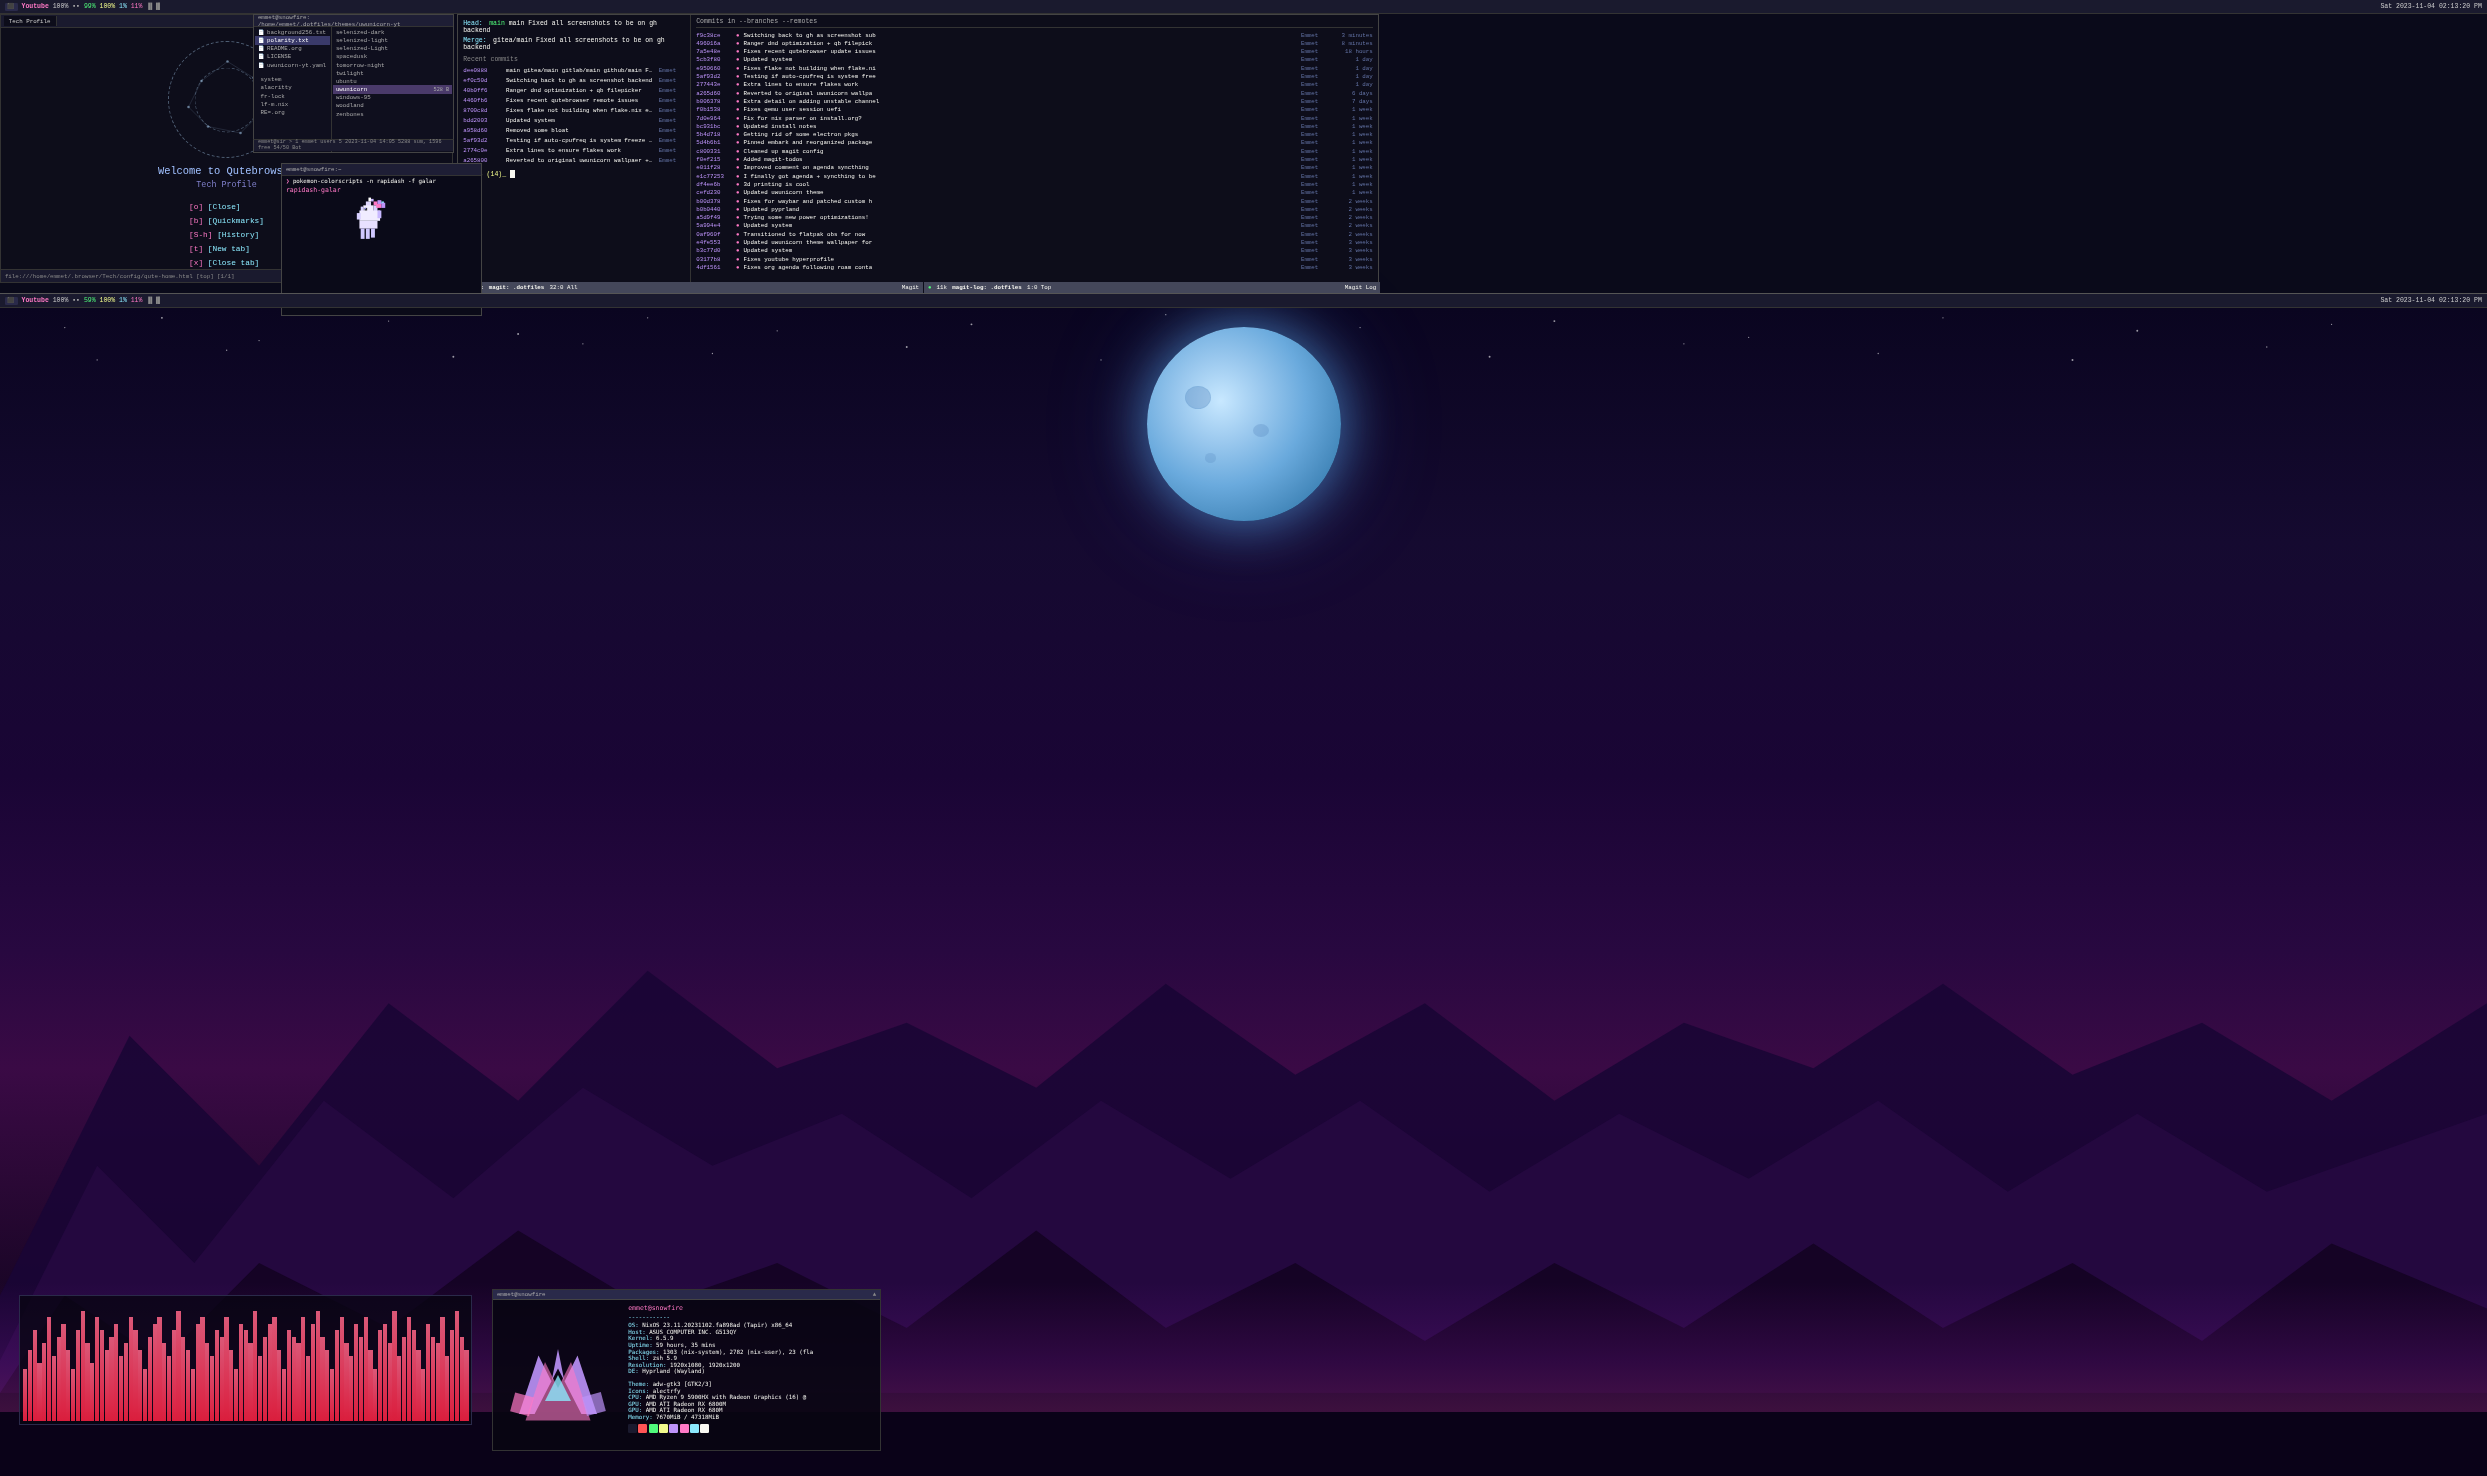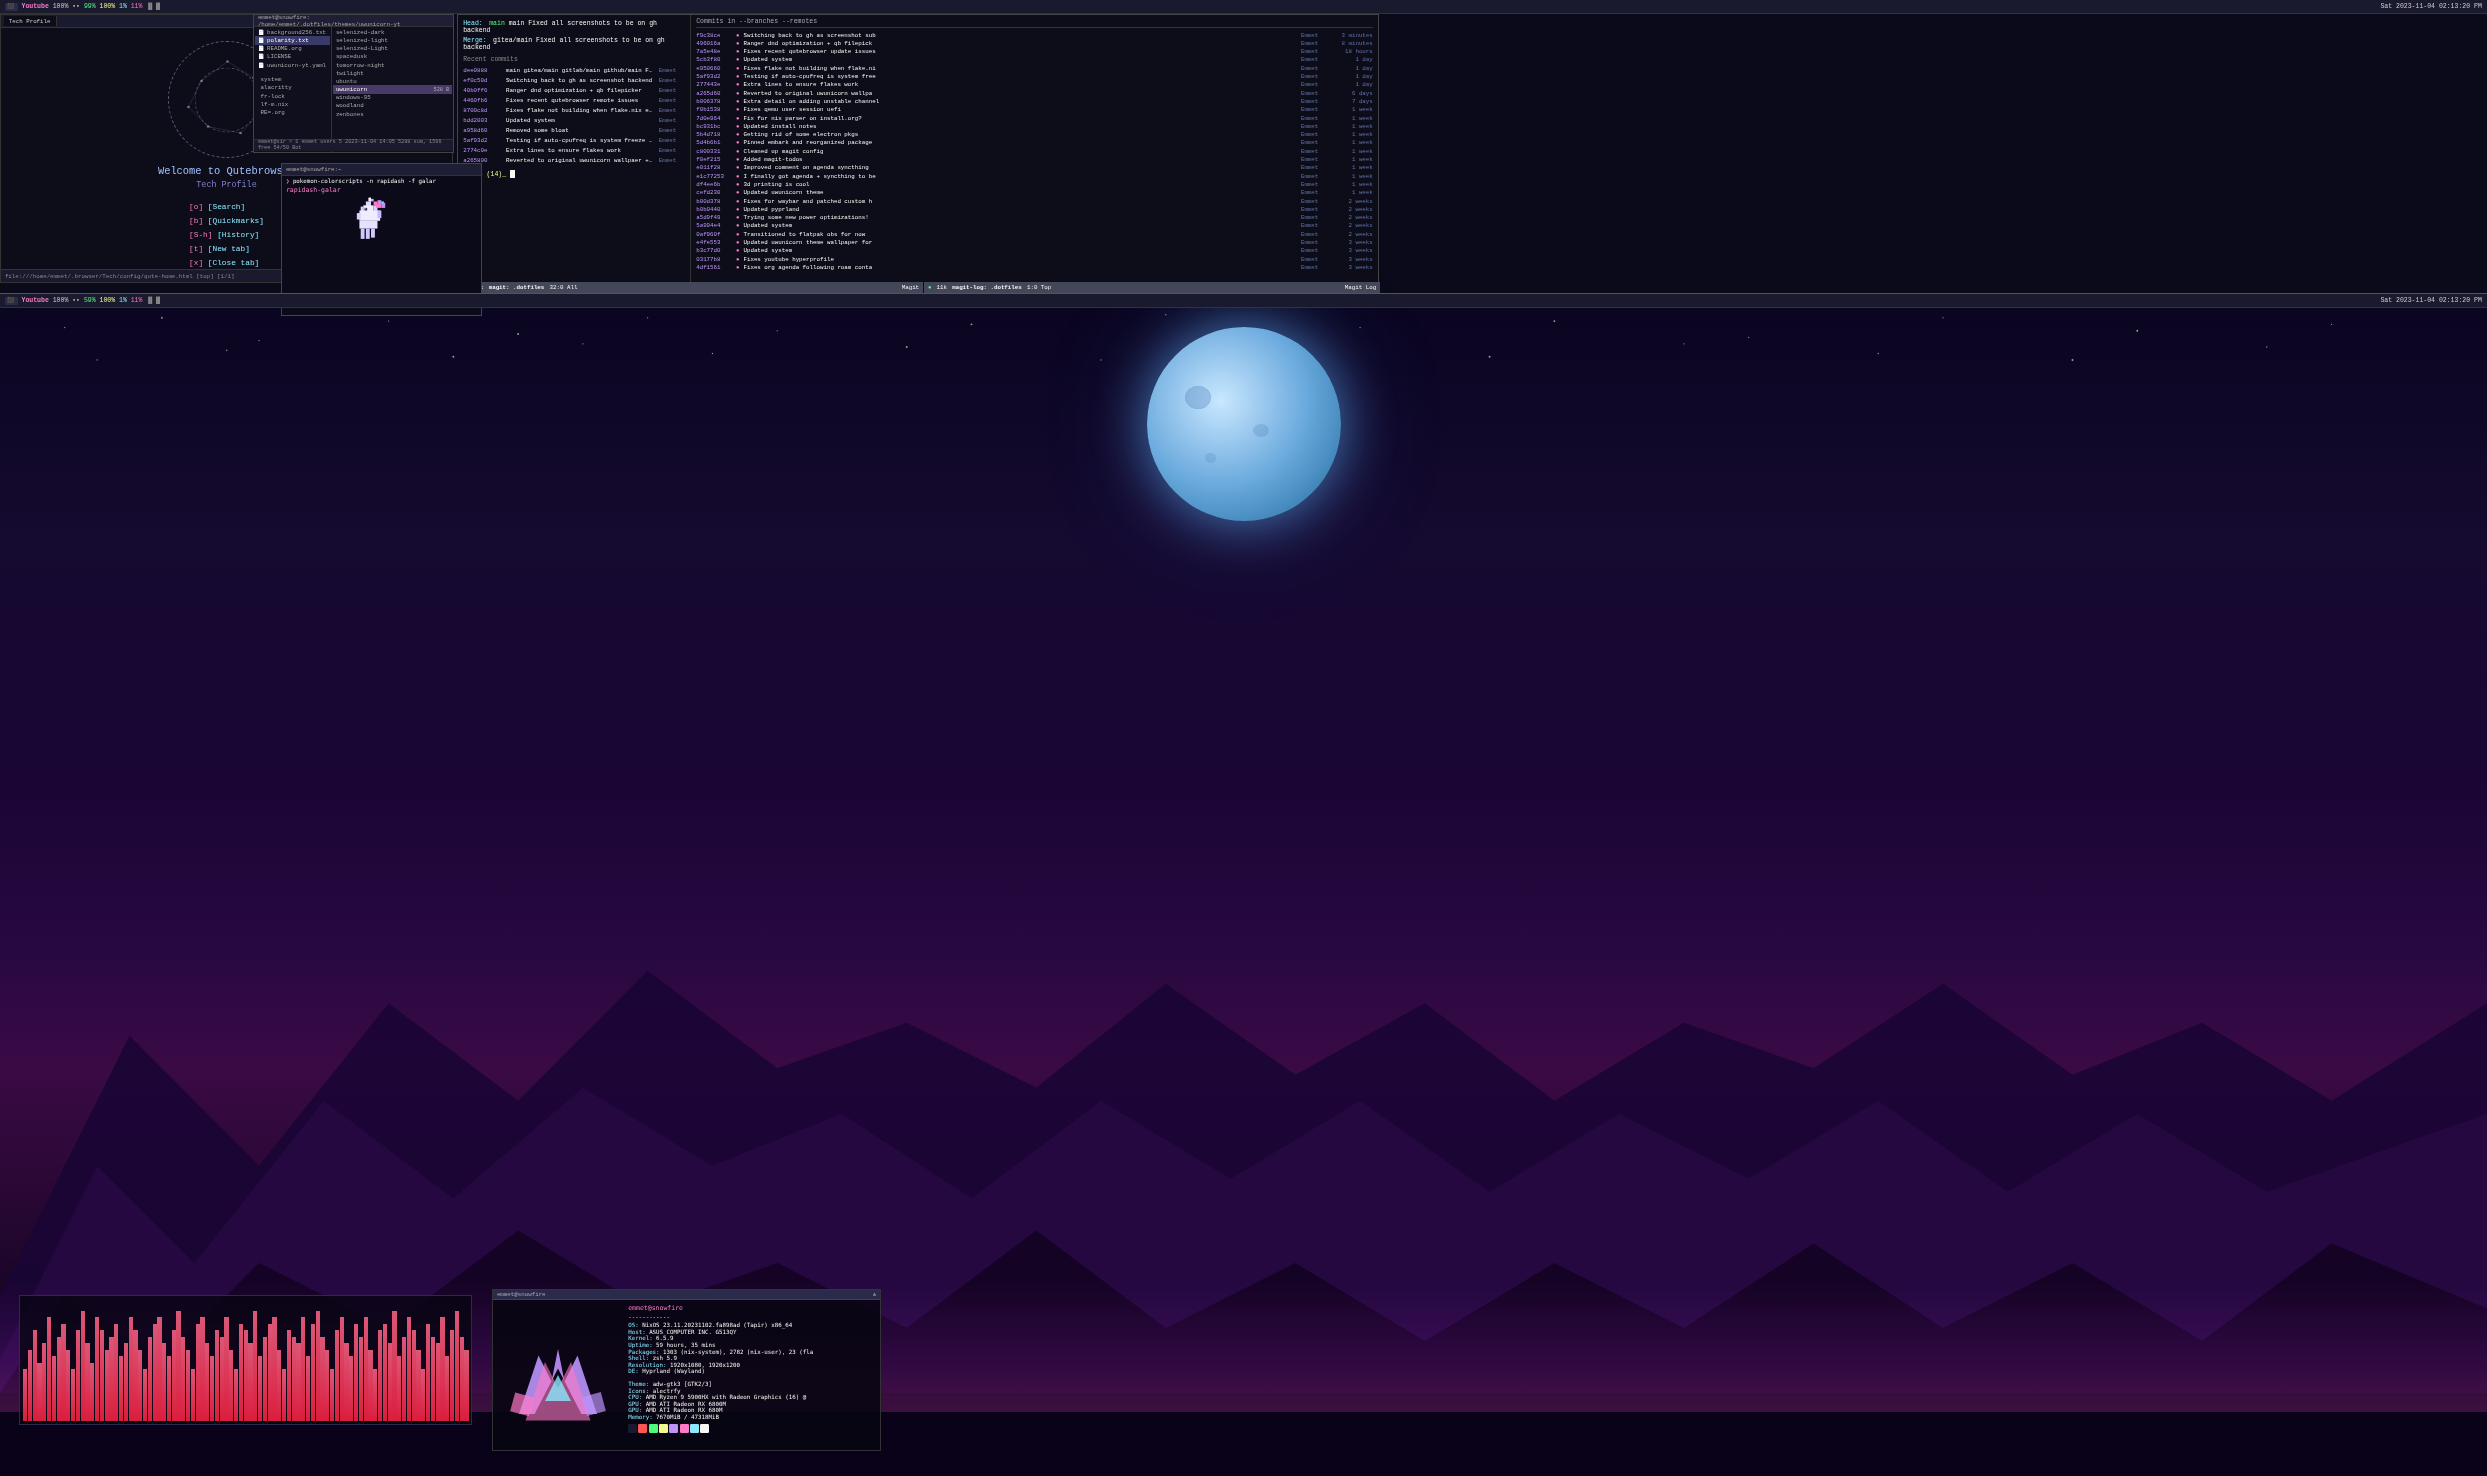--- a/index.html
+++ b/index.html
@@ -444,21 +444,21 @@
           <line x1="150" y1="100" x2="110" y2="140" stroke="rgba(180,220,255,0.2)" stroke-width="1"></line>
           <line x1="110" y1="140" x2="60" y2="130" stroke="rgba(180,220,255,0.2)" stroke-width="1"></line>
           <line x1="60" y1="130" x2="30" y2="100" stroke="rgba(180,220,255,0.2)" stroke-width="1"></line>
           <line x1="30" y1="100" x2="50" y2="60" stroke="rgba(180,220,255,0.2)" stroke-width="1"></line>
         </svg>
       </div>
     </div>
     <div class="welcome-text">Welcome to Qutebrowser</div>
     <div class="tech-profile-text">Tech Profile</div>
     <div class="qute-menu">
-      <div><span class="key">[o]</span> <span class="label">[Search]</span></div>
+      <div><span class="key">[o]</span> <span class="label">[Close]</span></div>
       <div><span class="key">[b]</span> <span class="label">[Quickmarks]</span></div>
       <div><span class="key">[S-h]</span> <span class="label">[History]</span></div>
       <div><span class="key">[t]</span> <span class="label">[New tab]</span></div>
       <div><span class="key">[x]</span> <span class="label">[Close tab]</span></div>
     </div>
   </div>
   <div class="window-status-bar">
     <span>file:///home/emmet/.browser/Tech/config/qute-home.html [top] [1/1]</span>
   </div>
 </div>

